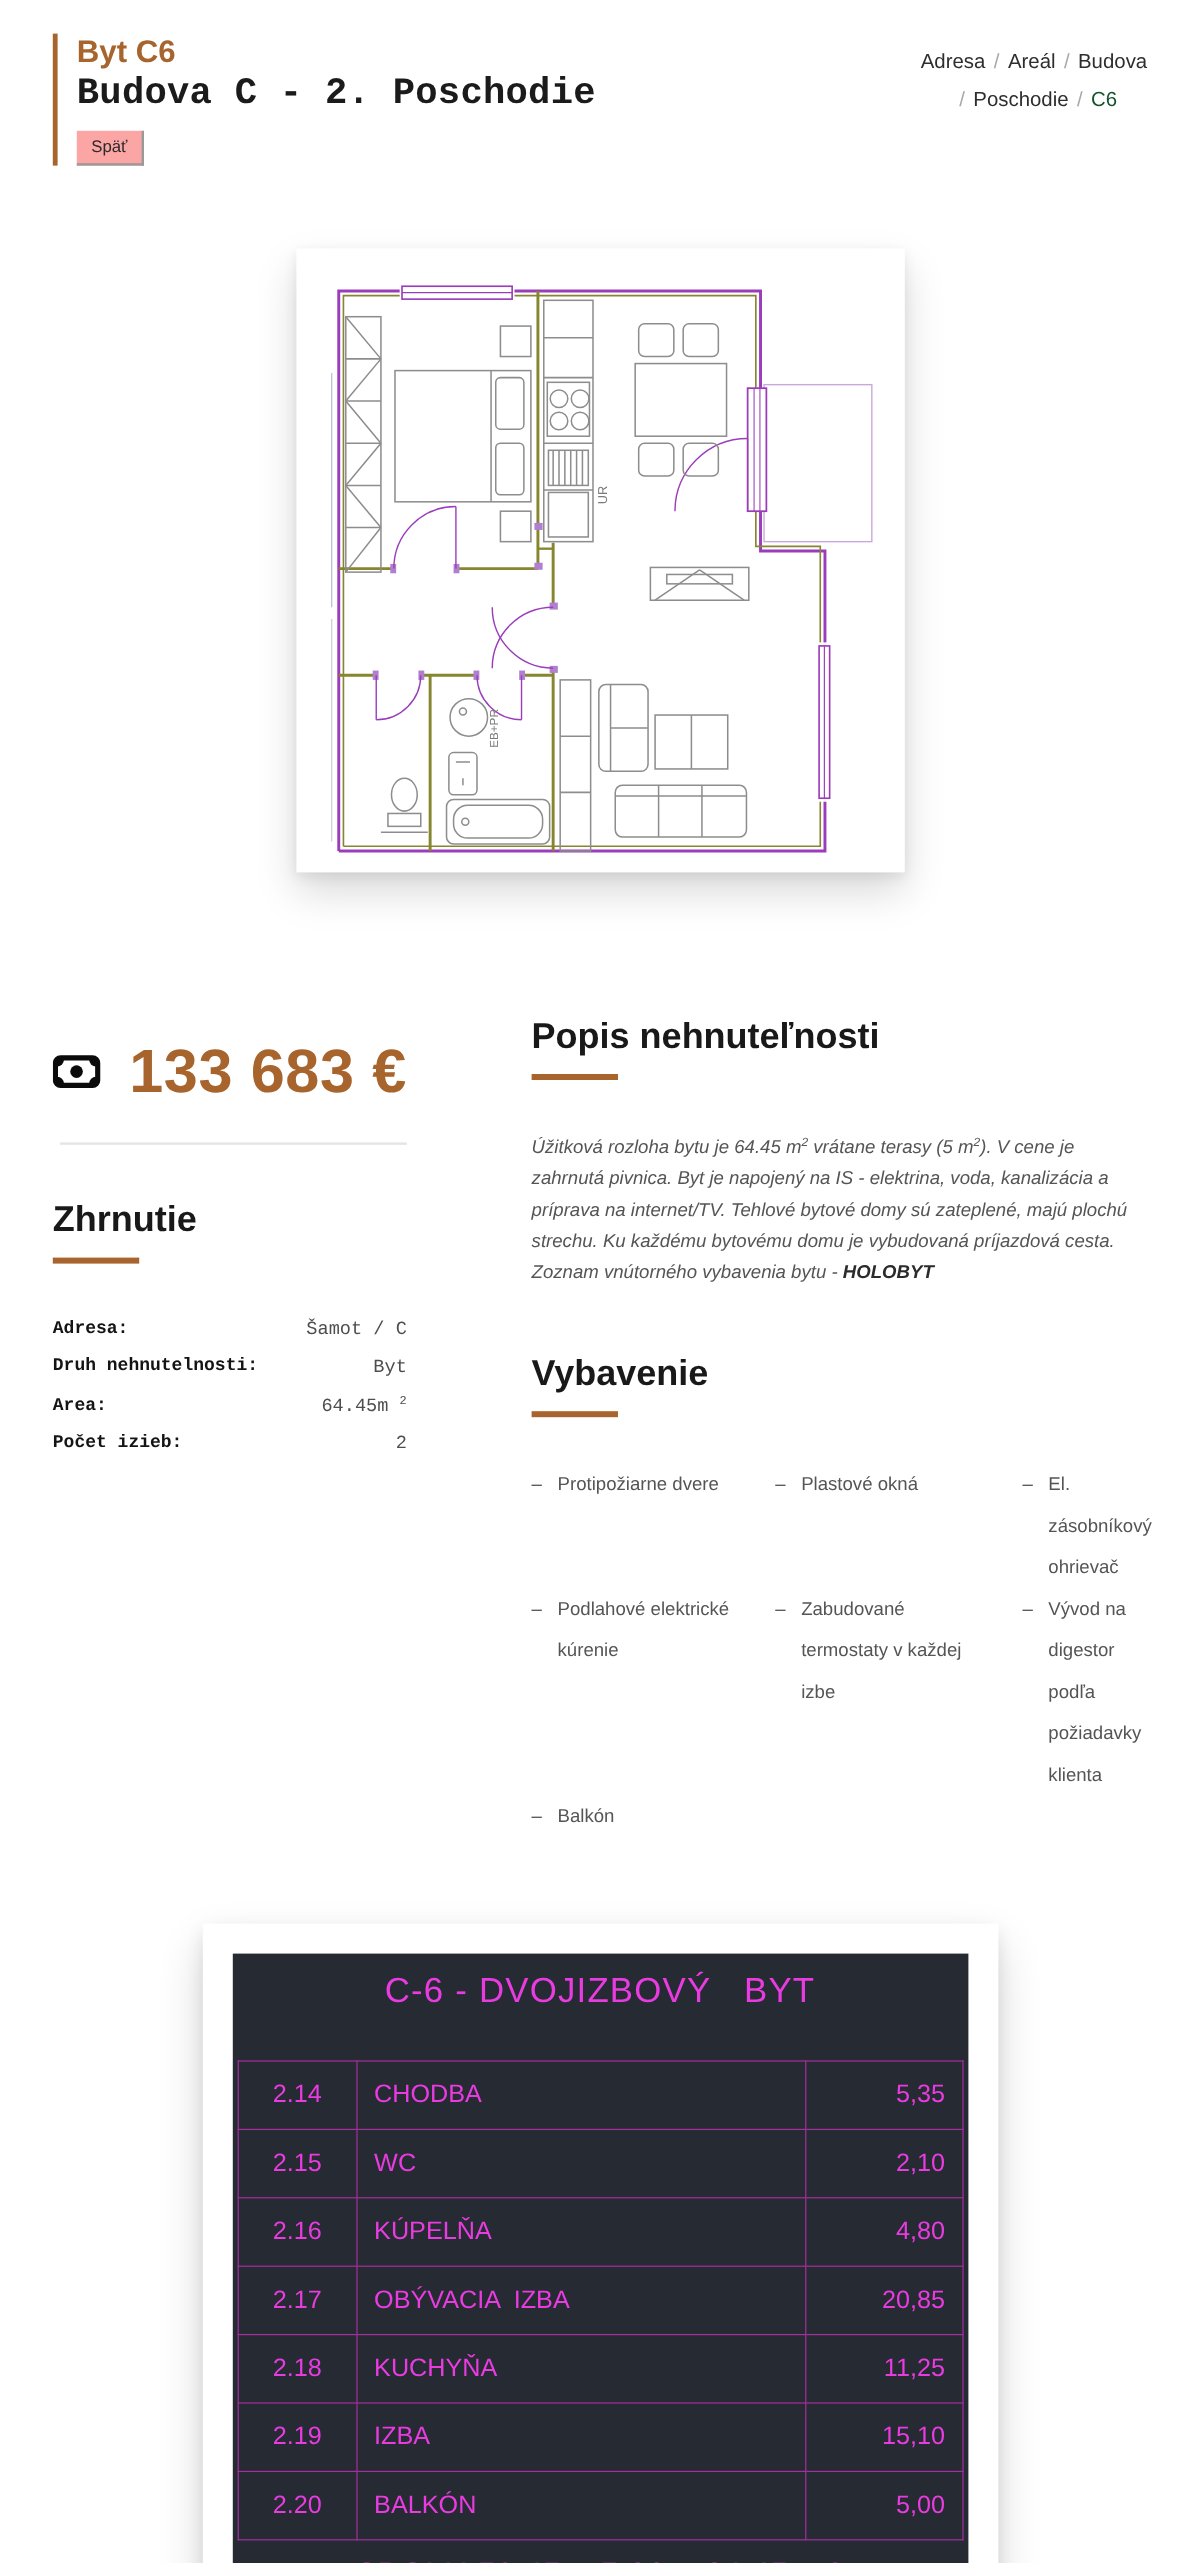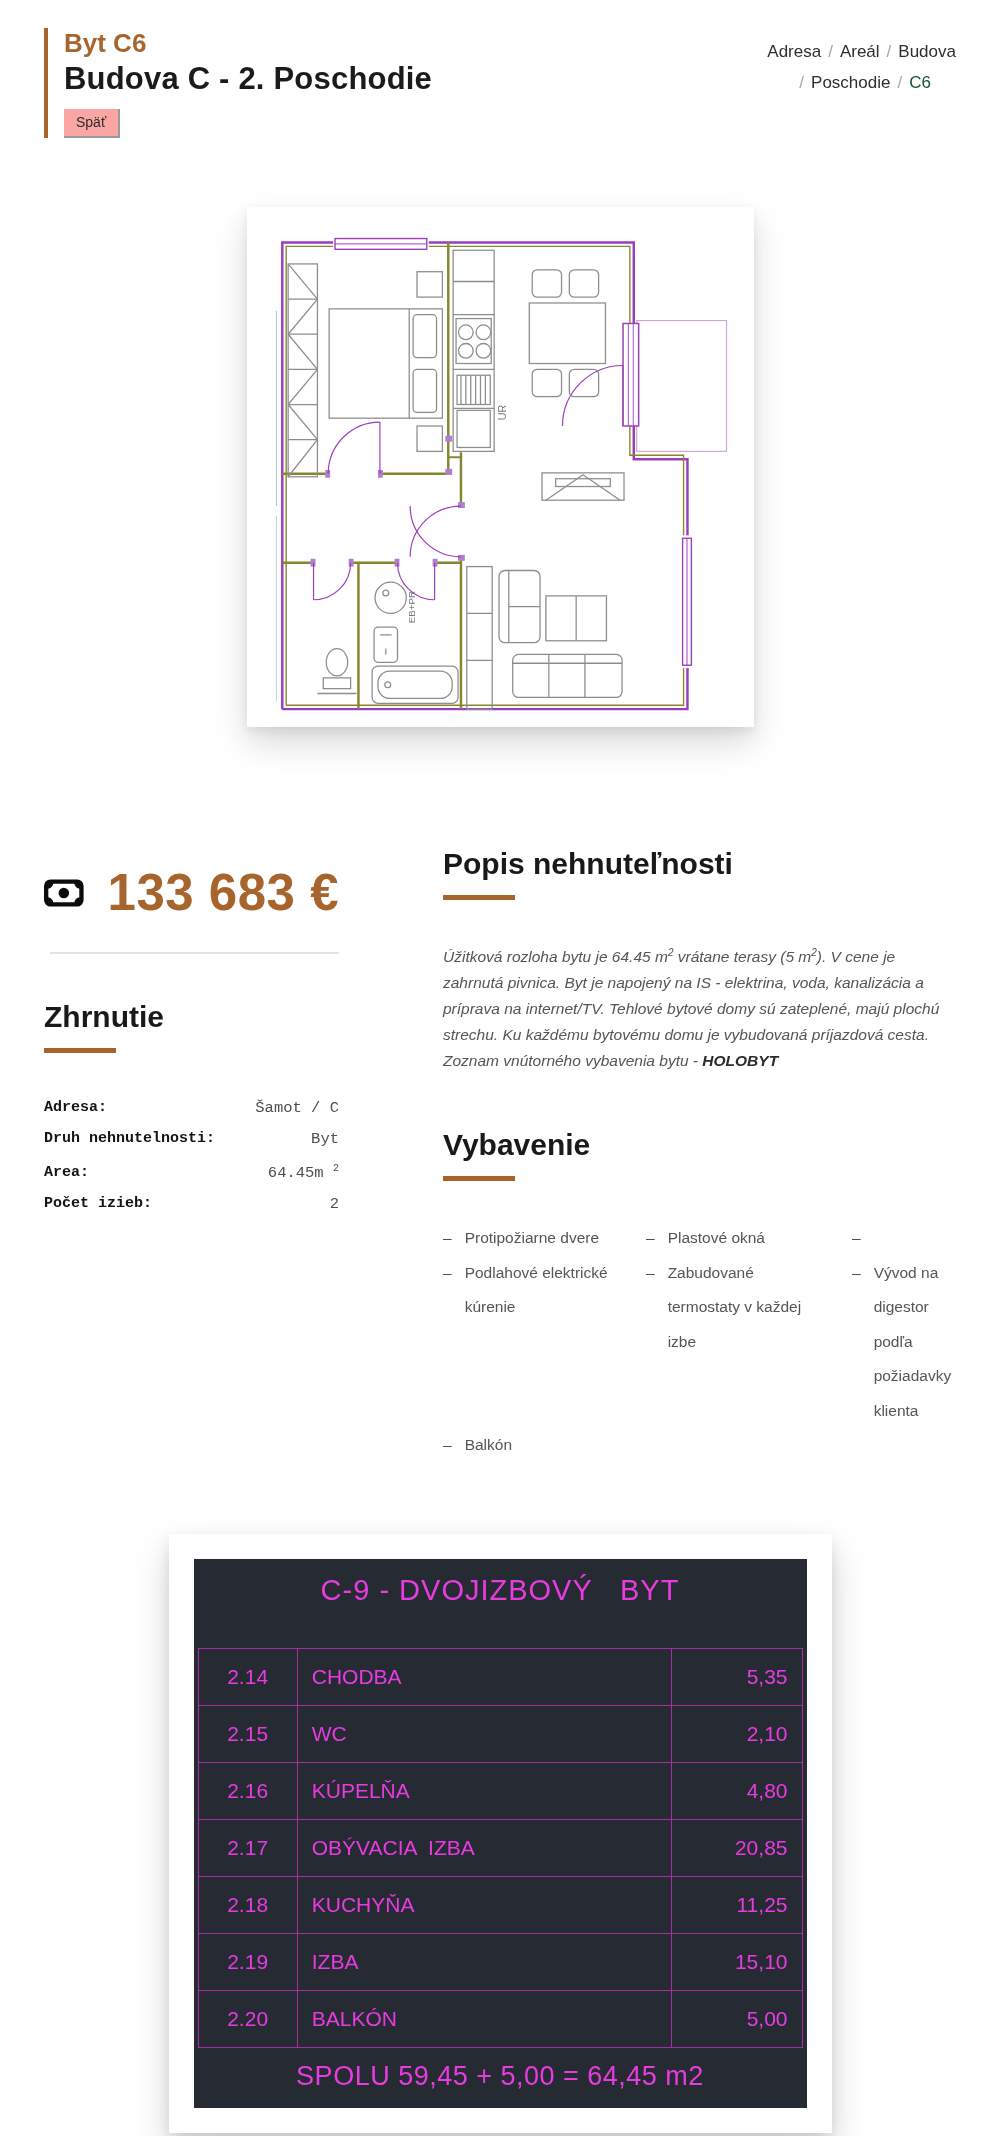--- a/index.html
+++ b/index.html
@@ -3,21 +3,21 @@
 <meta charset="utf-8">
 <style>
   html,body{margin:0;padding:0;background:#ffffff;}
   body{width:1000px;font-family:"Liberation Sans",sans-serif;color:#1c1c1c;-webkit-font-smoothing:antialiased;}
   .page{padding:28px 44px 12px 44px;box-sizing:border-box;}
 
   
   .topbar{display:flex;justify-content:space-between;align-items:flex-start;}
   .header-left{border-left:4px solid #a7642d;padding-left:16px;}
   .apt-code{font-size:26px;font-weight:800;color:#a7642d;line-height:30px;}
-  .apt-title{font-size:31px;font-weight:800;color:#1b1b1b;line-height:36px;margin-top:3px;letter-spacing:.2px;}
+  .apt-title{font-size:31px;font-weight:800;color:#1b1b1b;line-height:36px;margin-top:3px;letter-spacing:.2px;font-family:Liberation Mono, monospace;}
   .back-btn{display:inline-block;margin-top:12px;padding:5px 12px 6px 12px;font-size:14px;color:#2a2a2a;
     background:#fca5a5;border:0;border-right:2px solid #9a9a9a;border-bottom:2px solid #9a9a9a;cursor:pointer;
     font-family:"Liberation Sans",sans-serif;}
   .breadcrumb{margin-top:8px;text-align:center;font-size:17px;line-height:31px;color:#2e2e2e;}
   .breadcrumb a{color:#2e2e2e;text-decoration:none;cursor:pointer;}
   .crumb-sep{color:#a8a8a8;padding:0 7px;font-weight:300;}
   .crumb-current{color:#14532d;}
 
   
   .plan-card{width:507px;height:520px;margin:69px auto 0 auto;background:#fff;
@@ -270,20 +270,21 @@
             <div class="equip-item">
               <span class="equip-dash">–</span>
               <span>Protipožiarne dvere</span>
             </div>
             <div class="equip-item">
               <span class="equip-dash">–</span>
               <span>Plastové okná</span>
             </div>
             <div class="equip-item">
               <span class="equip-dash">–</span>
+              <span>El. zásobníkový ohrievač</span>
             </div>
             <div class="equip-item">
               <span class="equip-dash">–</span>
               <span>Podlahové elektrické kúrenie</span>
             </div>
             <div class="equip-item">
               <span class="equip-dash">–</span>
               <span>Zabudované termostaty v každej izbe</span>
             </div>
             <div class="equip-item">
@@ -294,21 +295,21 @@
               <span class="equip-dash">–</span>
               <span>Balkón</span>
             </div>
           </div>
       </div>
     </div>
   </div>
 
   <div class="table-card">
     <div class="cad">
-      <div class="cad-title">C-9 - DVOJIZBOVÝ   BYT</div>
+      <div class="cad-title">C-6 - DVOJIZBOVÝ   BYT</div>
       <table class="cad-grid">
         <tbody>
             <tr>
               <td class="c-num">2.14</td>
               <td class="c-name">CHODBA</td>
               <td class="c-val">5,35</td>
             </tr>
             <tr>
               <td class="c-num">2.15</td>
               <td class="c-name">WC</td>

